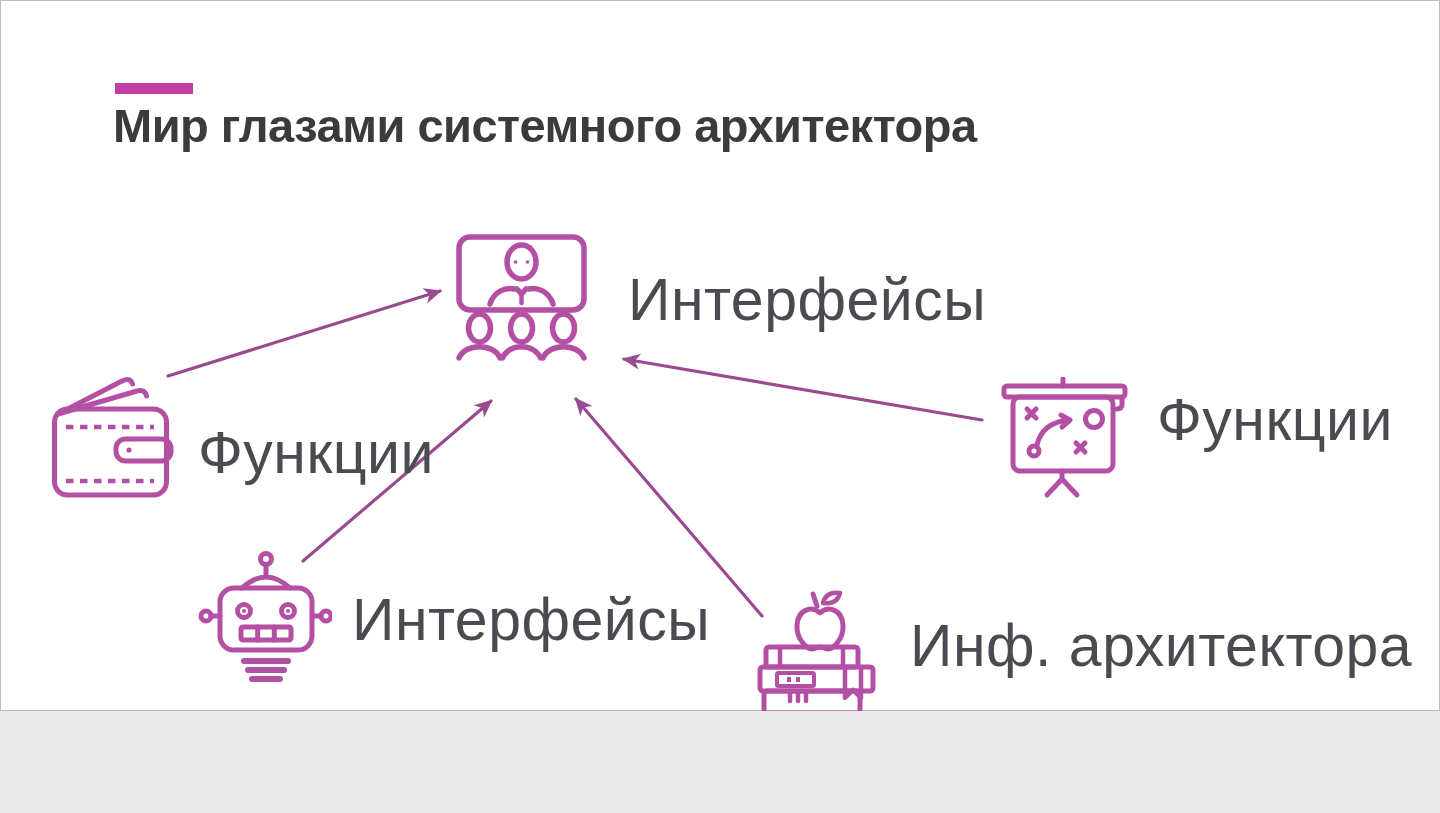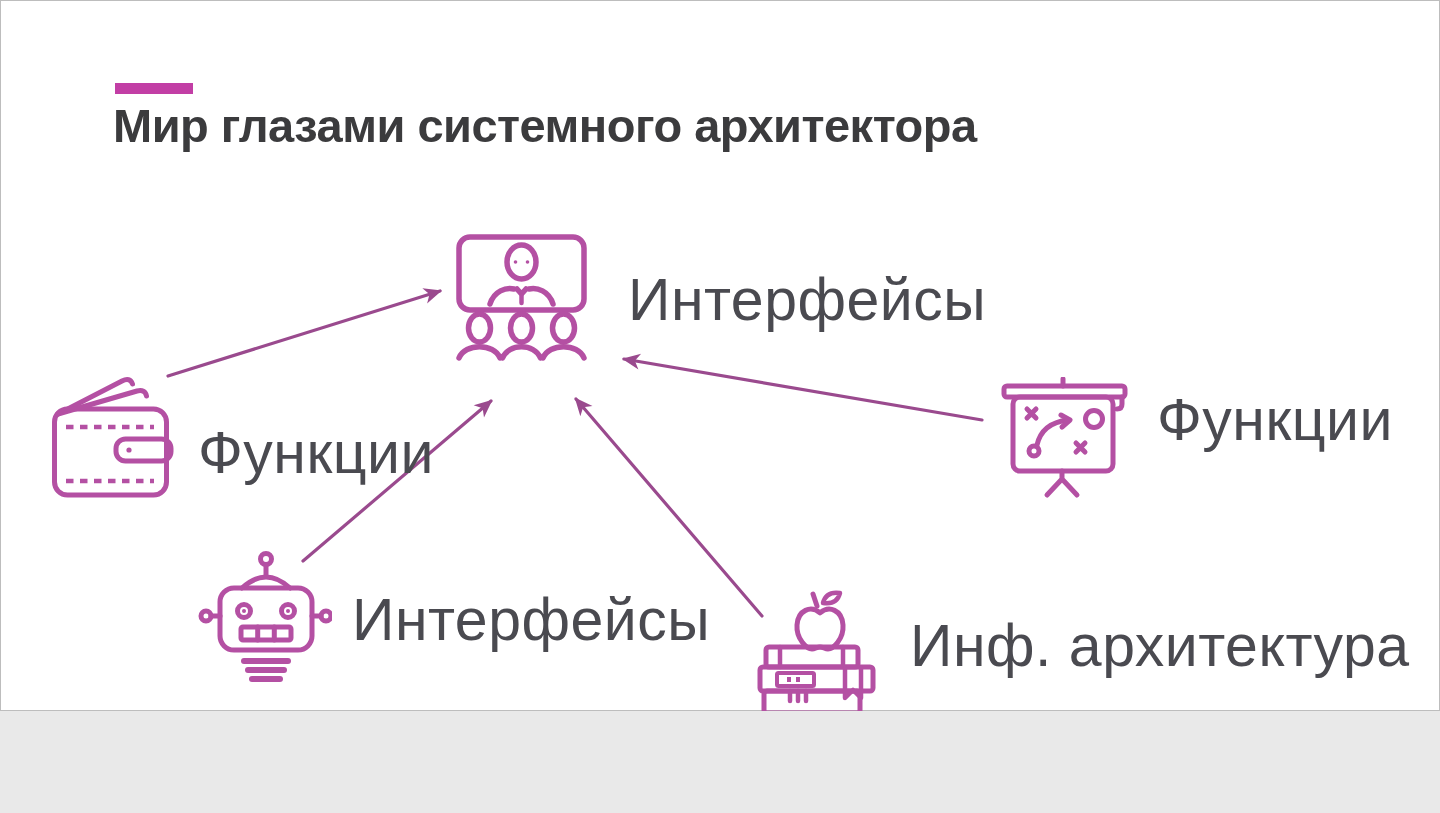--- a/index.html
+++ b/index.html
@@ -152,15 +152,15 @@
       <rect x="27" y="89" width="37" height="13" rx="1.5" stroke-width="4"></rect>
       <rect x="37" y="93" width="4" height="5" fill="currentColor" stroke="none"></rect>
       <rect x="46" y="93" width="4" height="5" fill="currentColor" stroke="none"></rect>
       <path d="M95 84 V114 L103 106 L111 114 V84" stroke-width="4.5"></path>
       <rect x="14" y="107" width="96" height="22" rx="3"></rect>
       <line x1="40" y1="107" x2="40" y2="117" stroke-width="4.5"></line>
       <line x1="48" y1="107" x2="48" y2="117" stroke-width="4.5"></line>
       <line x1="56" y1="107" x2="56" y2="117" stroke-width="4.5"></line>
     </svg>
   </div>
-  <p class="node-label" id="label-inf-architecture">Инф. архитектура</p>
+  <p class="node-label" id="label-inf-architecture">Инф. архитектора</p>
 
 </div>
 
 </body></html>

